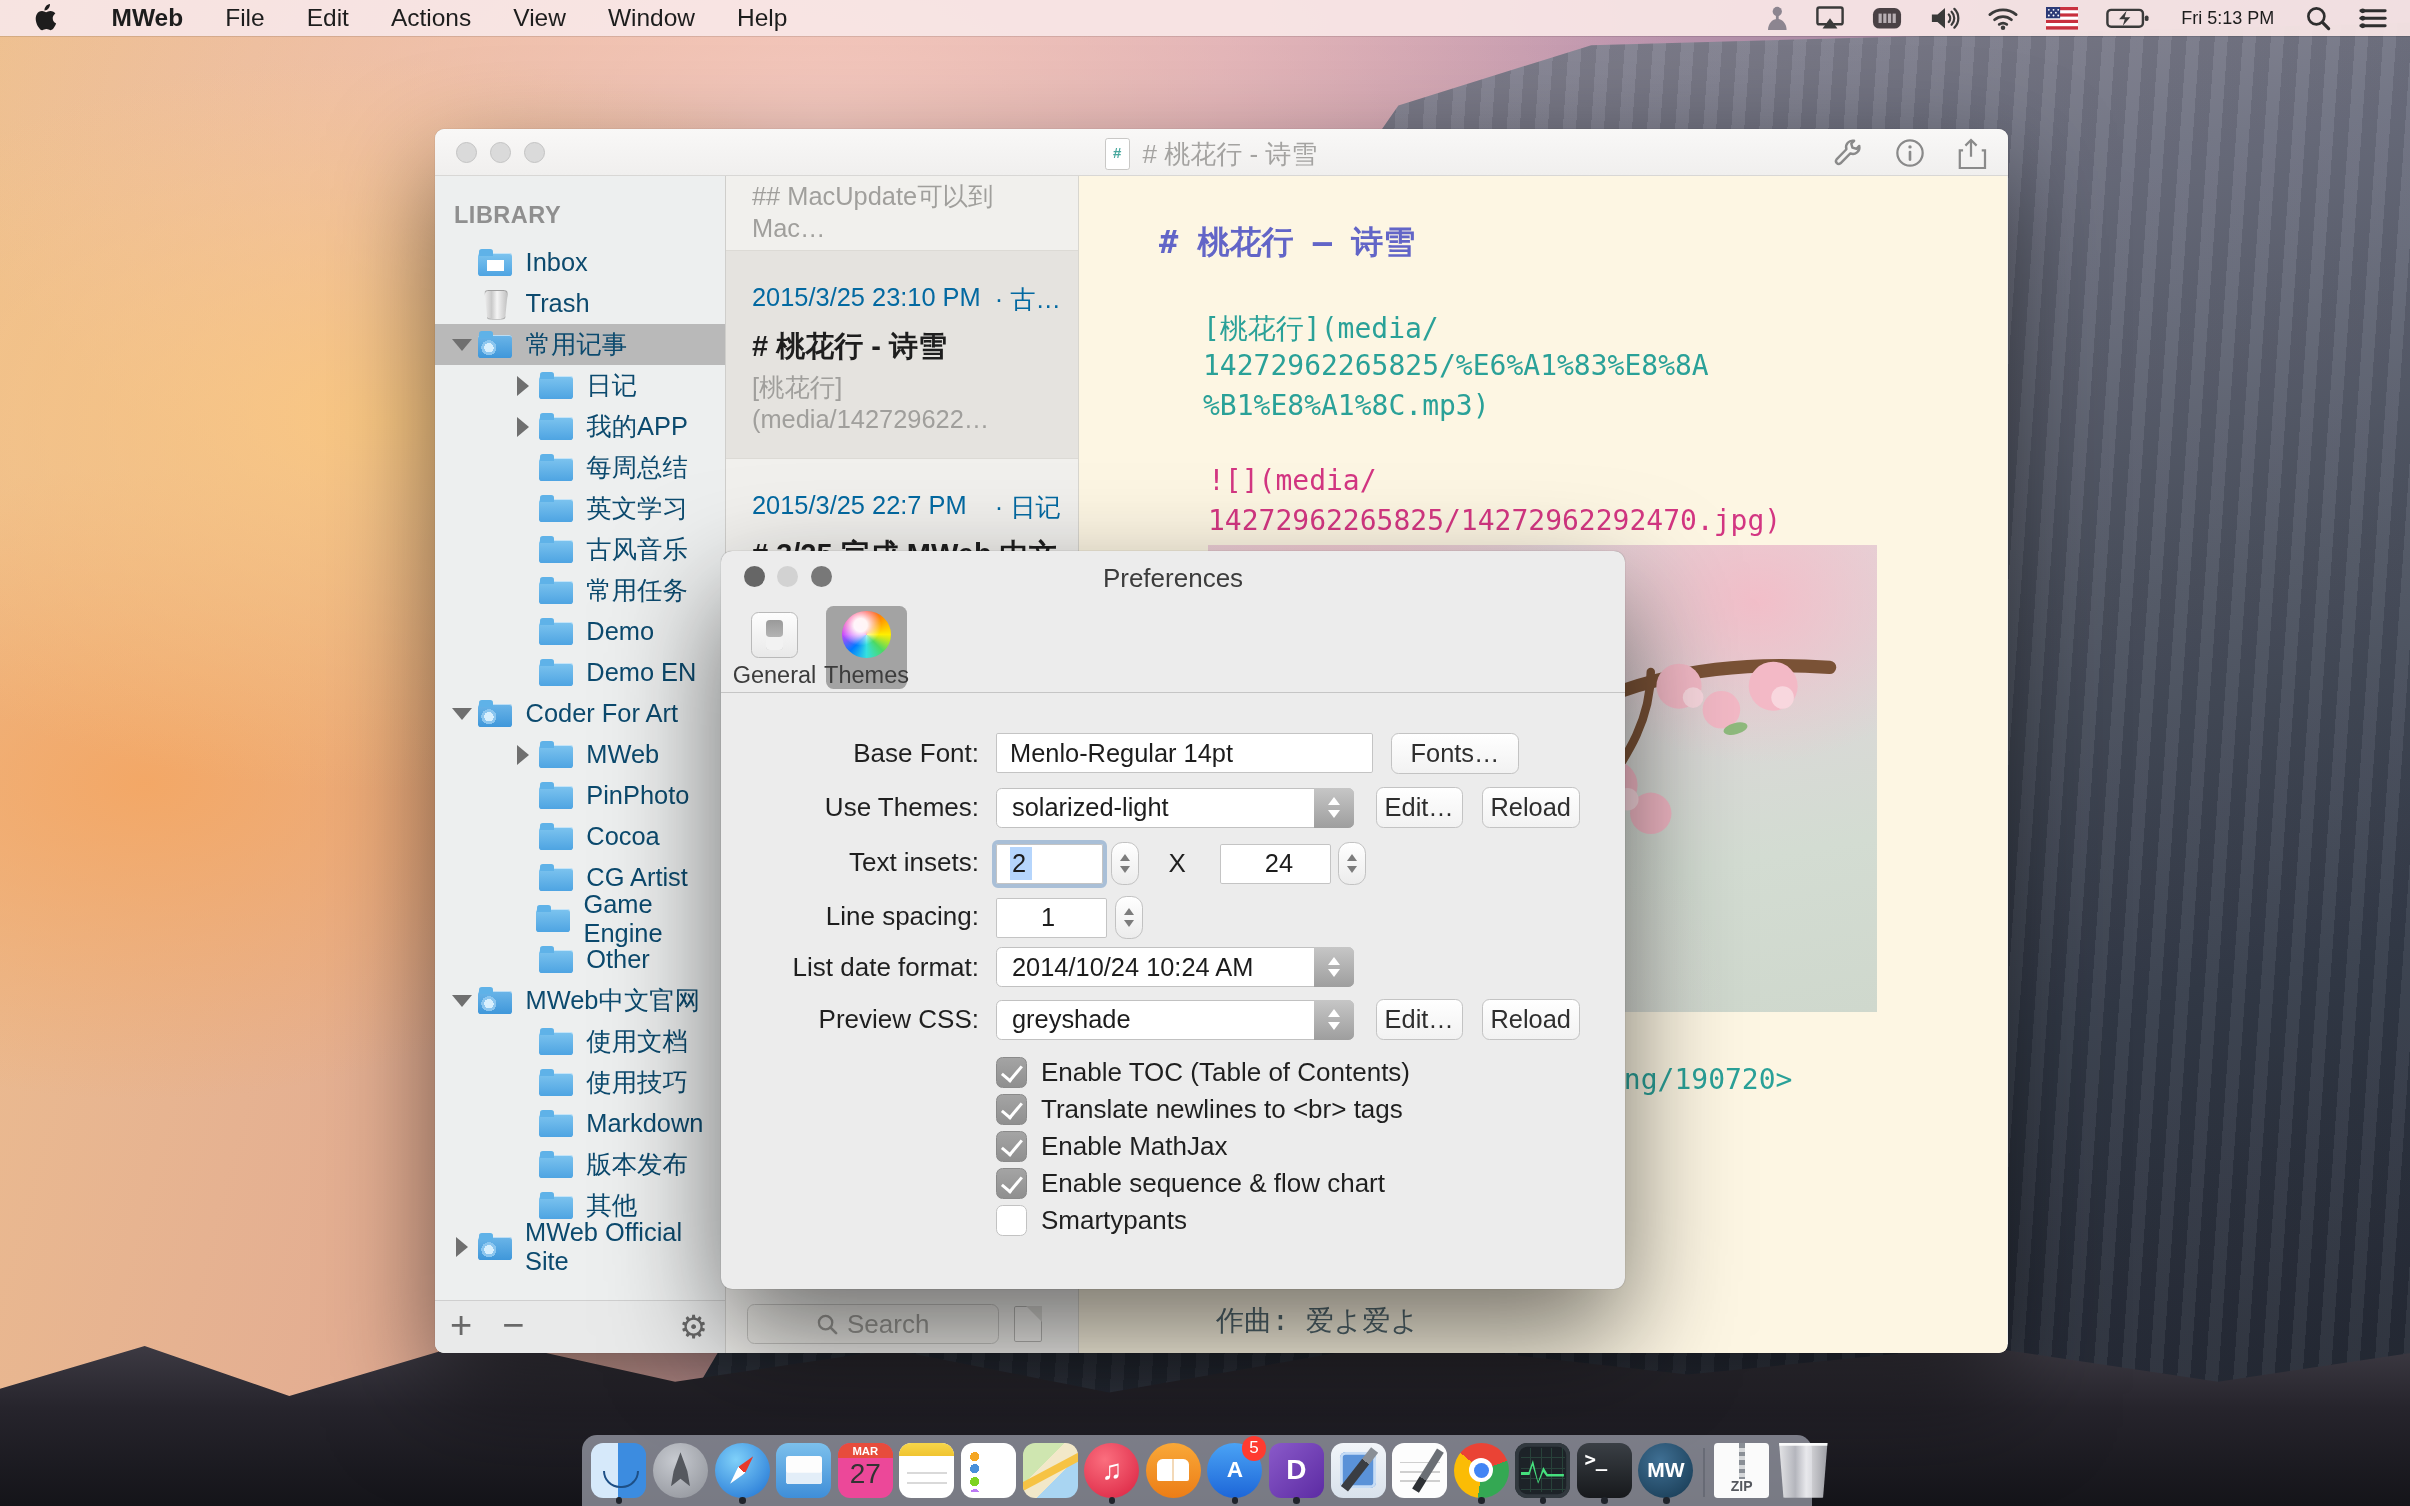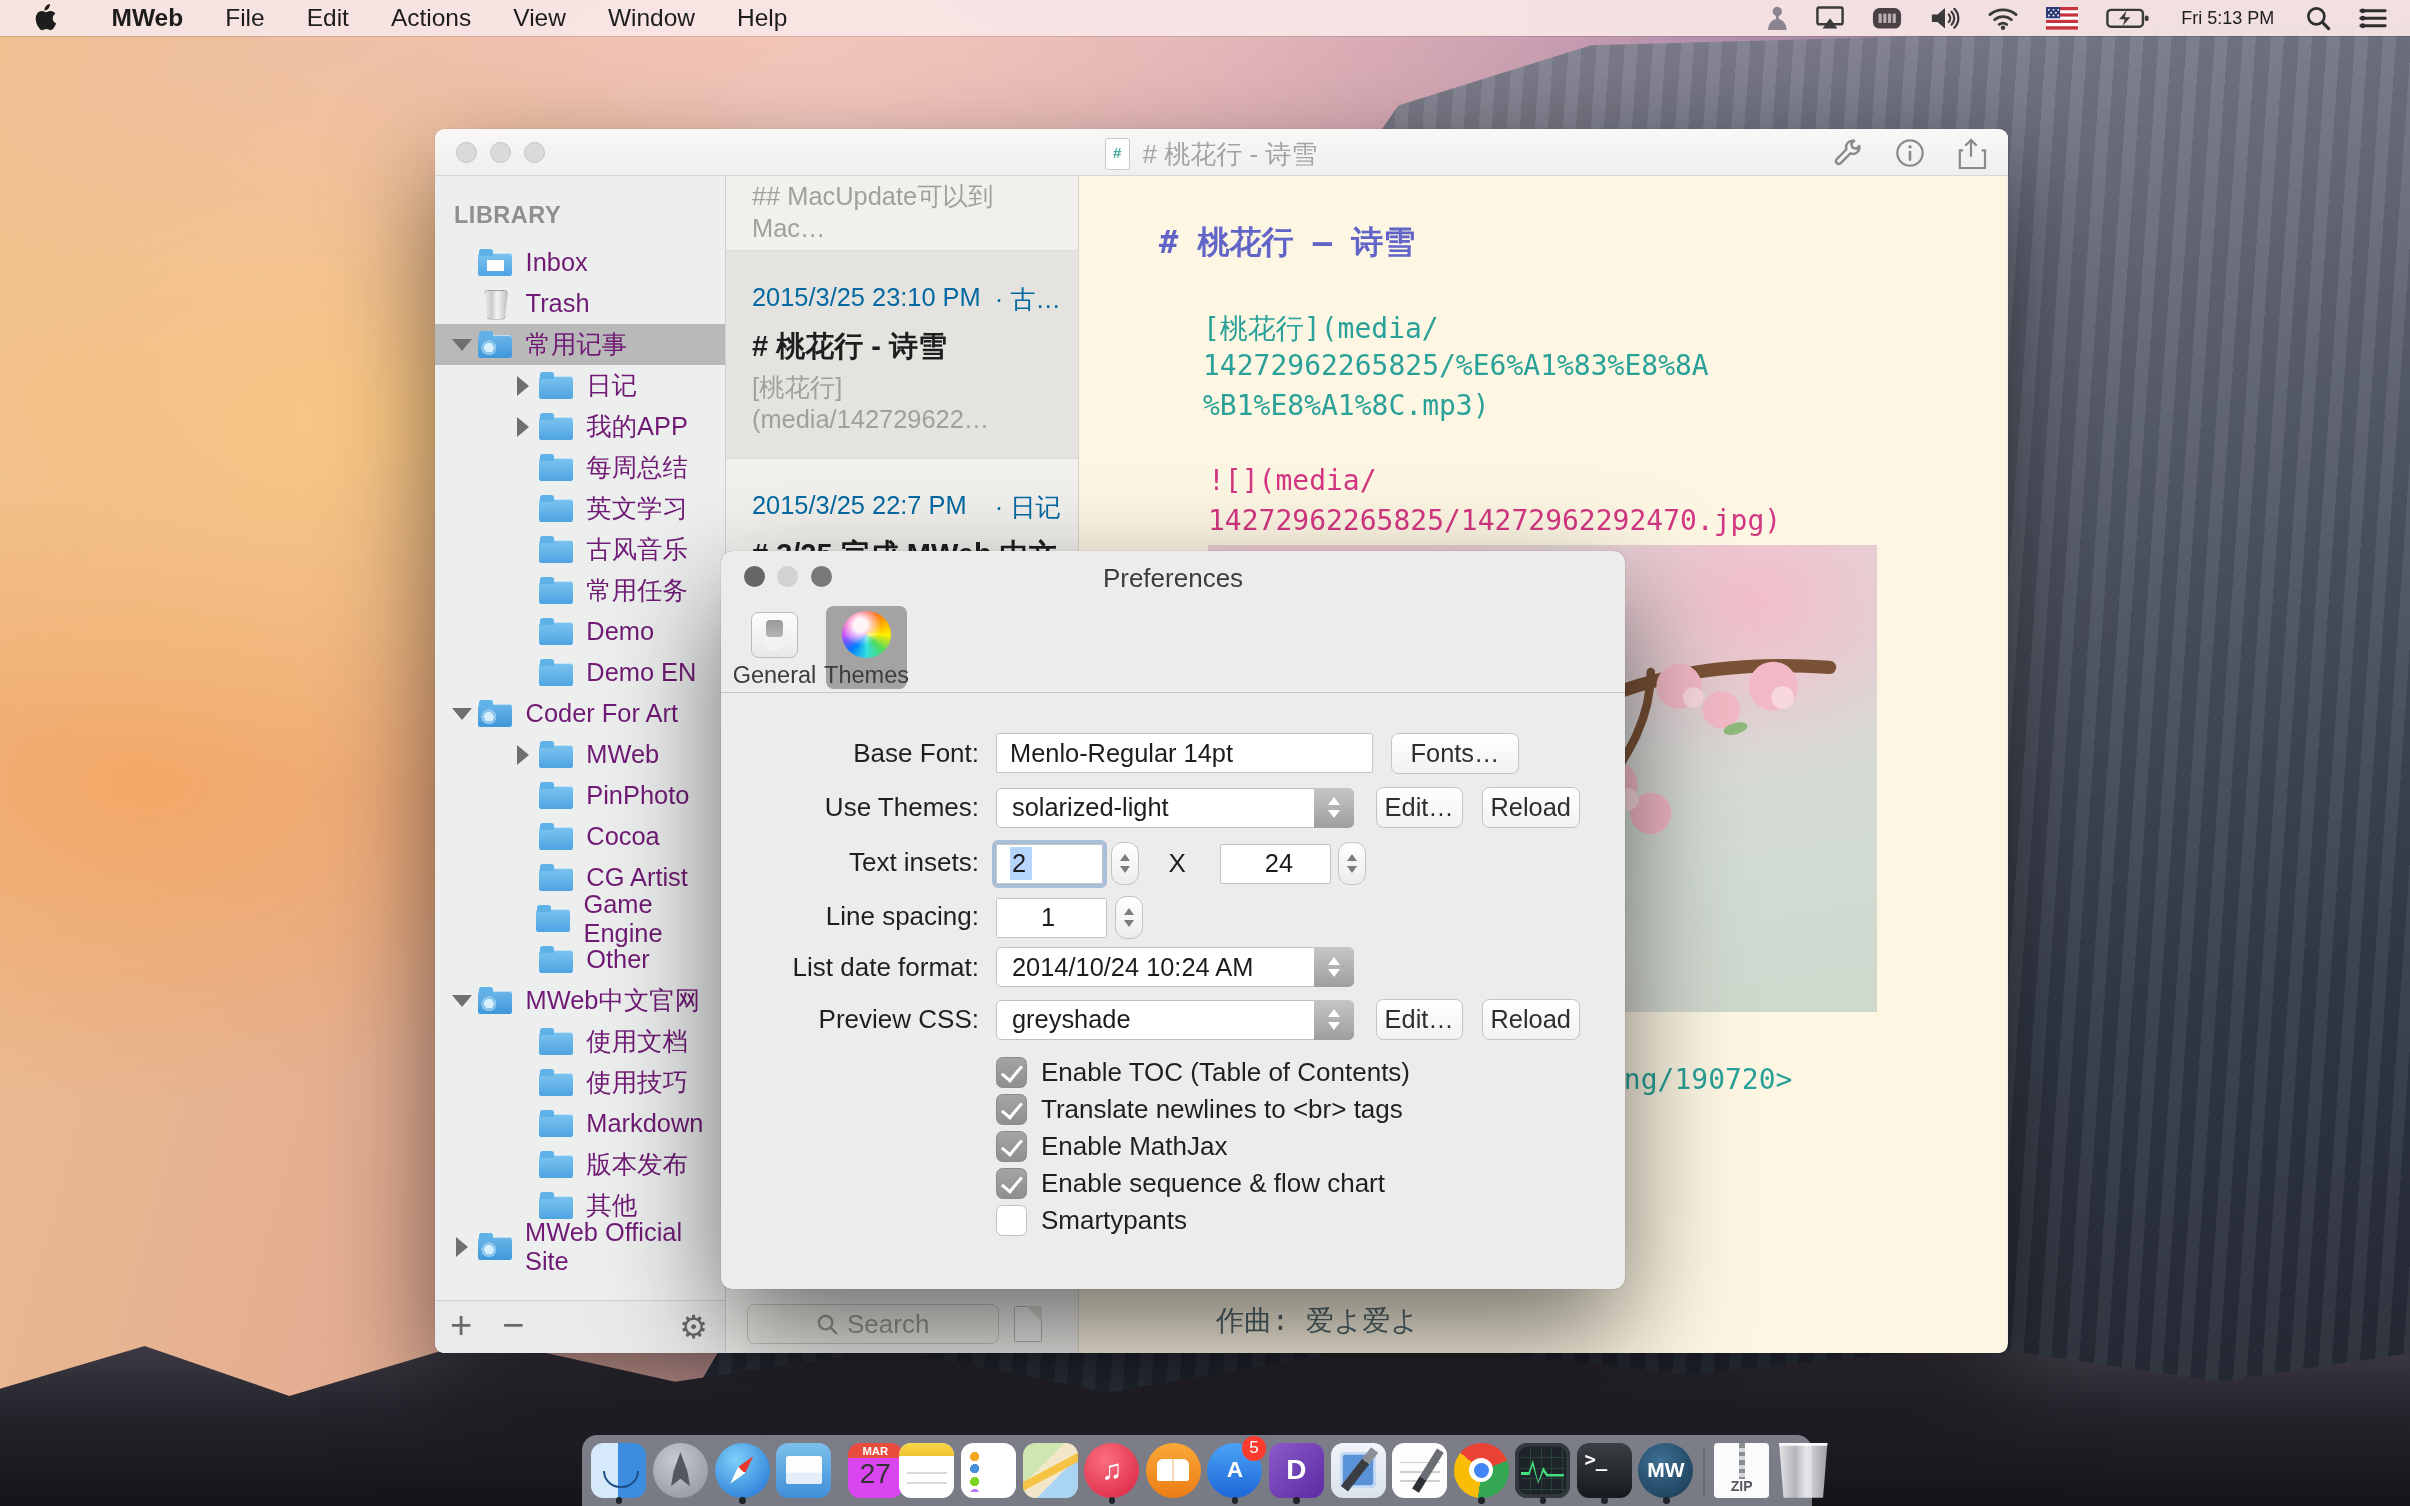--- a/index.html
+++ b/index.html
@@ -49,21 +49,21 @@
   #mweb .tl3 { left:89px; background:#dadada; border:0.9px solid #c3c3c3; }
   .doc-title { position:absolute; left:670px; top:7.5px; display:flex; align-items:center; gap:13px; color:#a4a3a1; font-size:26px; }
   .mdicon { width:24.5px; height:32px; background:#fff; border:0.9px solid #c9c8c6; border-radius:2.8px;
     position:relative; font-size:15px; color:#49a89e; font-weight:bold; text-align:center; line-height:28px; }
   .tb-icons { position:absolute; right:22.6px; top:8.5px; display:flex; gap:32px; }
   .tb-icons svg { display:block; }
 
   
   #sidebar { position:absolute; left:0; top:47px; width:290px; height:1177px; background:#edefef; }
   #sidebar .lib { padding:26px 0 13px 19px; color:#8f8f8f; font-weight:bold; font-size:23.5px; letter-spacing:0.5px; }
-  .srow { height:41px; display:flex; align-items:center; font-size:25.4px; color:#701a75; }
+  .srow { height:41px; display:flex; align-items:center; font-size:25.4px; color:#0c4a6e; }
   .srow.ind-0 { padding-left:11.3px; }
   .srow.ind-1 { padding-left:72px; }
   .srow.selected { background:#b9b9b9; }
   .disc { width:32px; display:flex; justify-content:center; }
   .disc-down .disc::before { content:""; border:10.4px solid transparent; border-top:12.2px solid #6f6f6f; margin-top:10.4px; }
   .disc-right .disc::before { content:""; border:10.4px solid transparent; border-left:12.2px solid #6f6f6f; margin-left:9.4px; }
   .sic { width:36px; height:28px; position:relative; margin-right:11.3px; flex:none; }
   .icon-folder .sic::before, .icon-smart .sic::before, .icon-inbox .sic::before { content:"";
     position:absolute; left:0; right:1.9px; top:4.7px; bottom:0.9px;
     background:linear-gradient(#7dc4ef,#4ea4e2); border-radius:2.8px; box-shadow:inset 0 0.9px 0 rgba(255,255,255,.55); }
@@ -211,21 +211,21 @@
     border:2.8px solid #1d4f86; border-top:none; border-radius:0 0 17px 17px; }
   .app-launchpad .dicon { border-radius:50%; background:radial-gradient(circle at 40% 32%,#c7cad0,#8d9097); }
   .app-launchpad .dicon::after { content:""; position:absolute; left:18px; top:9.4px; width:19px; height:34px;
     background:#55585e; clip-path:polygon(50% 0,86% 55%,100% 100%,50% 78%,0 100%,14% 55%); }
   .app-safari .dicon { border-radius:50%; background:radial-gradient(circle at 38% 30%,#7fd0f9,#1c6fd2); }
   .app-safari .dicon::after { content:""; position:absolute; left:22.6px; top:9.4px; width:9.4px; height:36px;
     background:linear-gradient(#e8392a 0 50%, #fff 50%); transform:rotate(40deg); clip-path:polygon(50% 0,100% 50%,50% 100%,0 50%); }
   .app-mail .dicon { background:linear-gradient(#7cc0ec,#3f8ed8); }
   .app-mail .dicon::after { content:""; position:absolute; left:9.4px; top:13px; width:36px; height:28px;
     background:#fdfdfd; border-radius:2.8px; box-shadow:inset 0 -11.3px 0 #e3eef8; }
-  .app-calendar .dicon { background:#d946ef;margin-left:10px; }
+  .app-calendar .dicon { background:#ec4899; }
   .app-calendar .dicon::before { content:""; position:absolute; left:0; top:0; width:100%; height:15px; background:#e74c3c; }
   .cal-m { position:absolute; left:0; top:0; width:100%; text-align:center; font-size:11.3px; color:#fff; font-weight:bold; line-height:16px; z-index:2; }
   .cal-d { position:absolute; left:0; top:15px; width:100%; text-align:center; font-size:28px; color:#333; z-index:2; }
   .app-notes .dicon { background:linear-gradient(#fff 0 100%); }
   .app-notes .dicon::before { content:""; position:absolute; left:0; top:0; width:100%; height:13px;
     background:linear-gradient(#f7d64a,#f0c430); }
   .app-notes .dicon::after { content:""; position:absolute; left:7.5px; top:22.6px; width:40px; height:22.6px;
     background:repeating-linear-gradient(#0000 0 7.5px, #d9d9d9 7.5px 9.4px); }
   .app-reminders .dicon { background:#fff; }
   .app-reminders .dicon::after { content:""; position:absolute; left:9.4px; top:9.4px; width:9.4px; height:40px;

